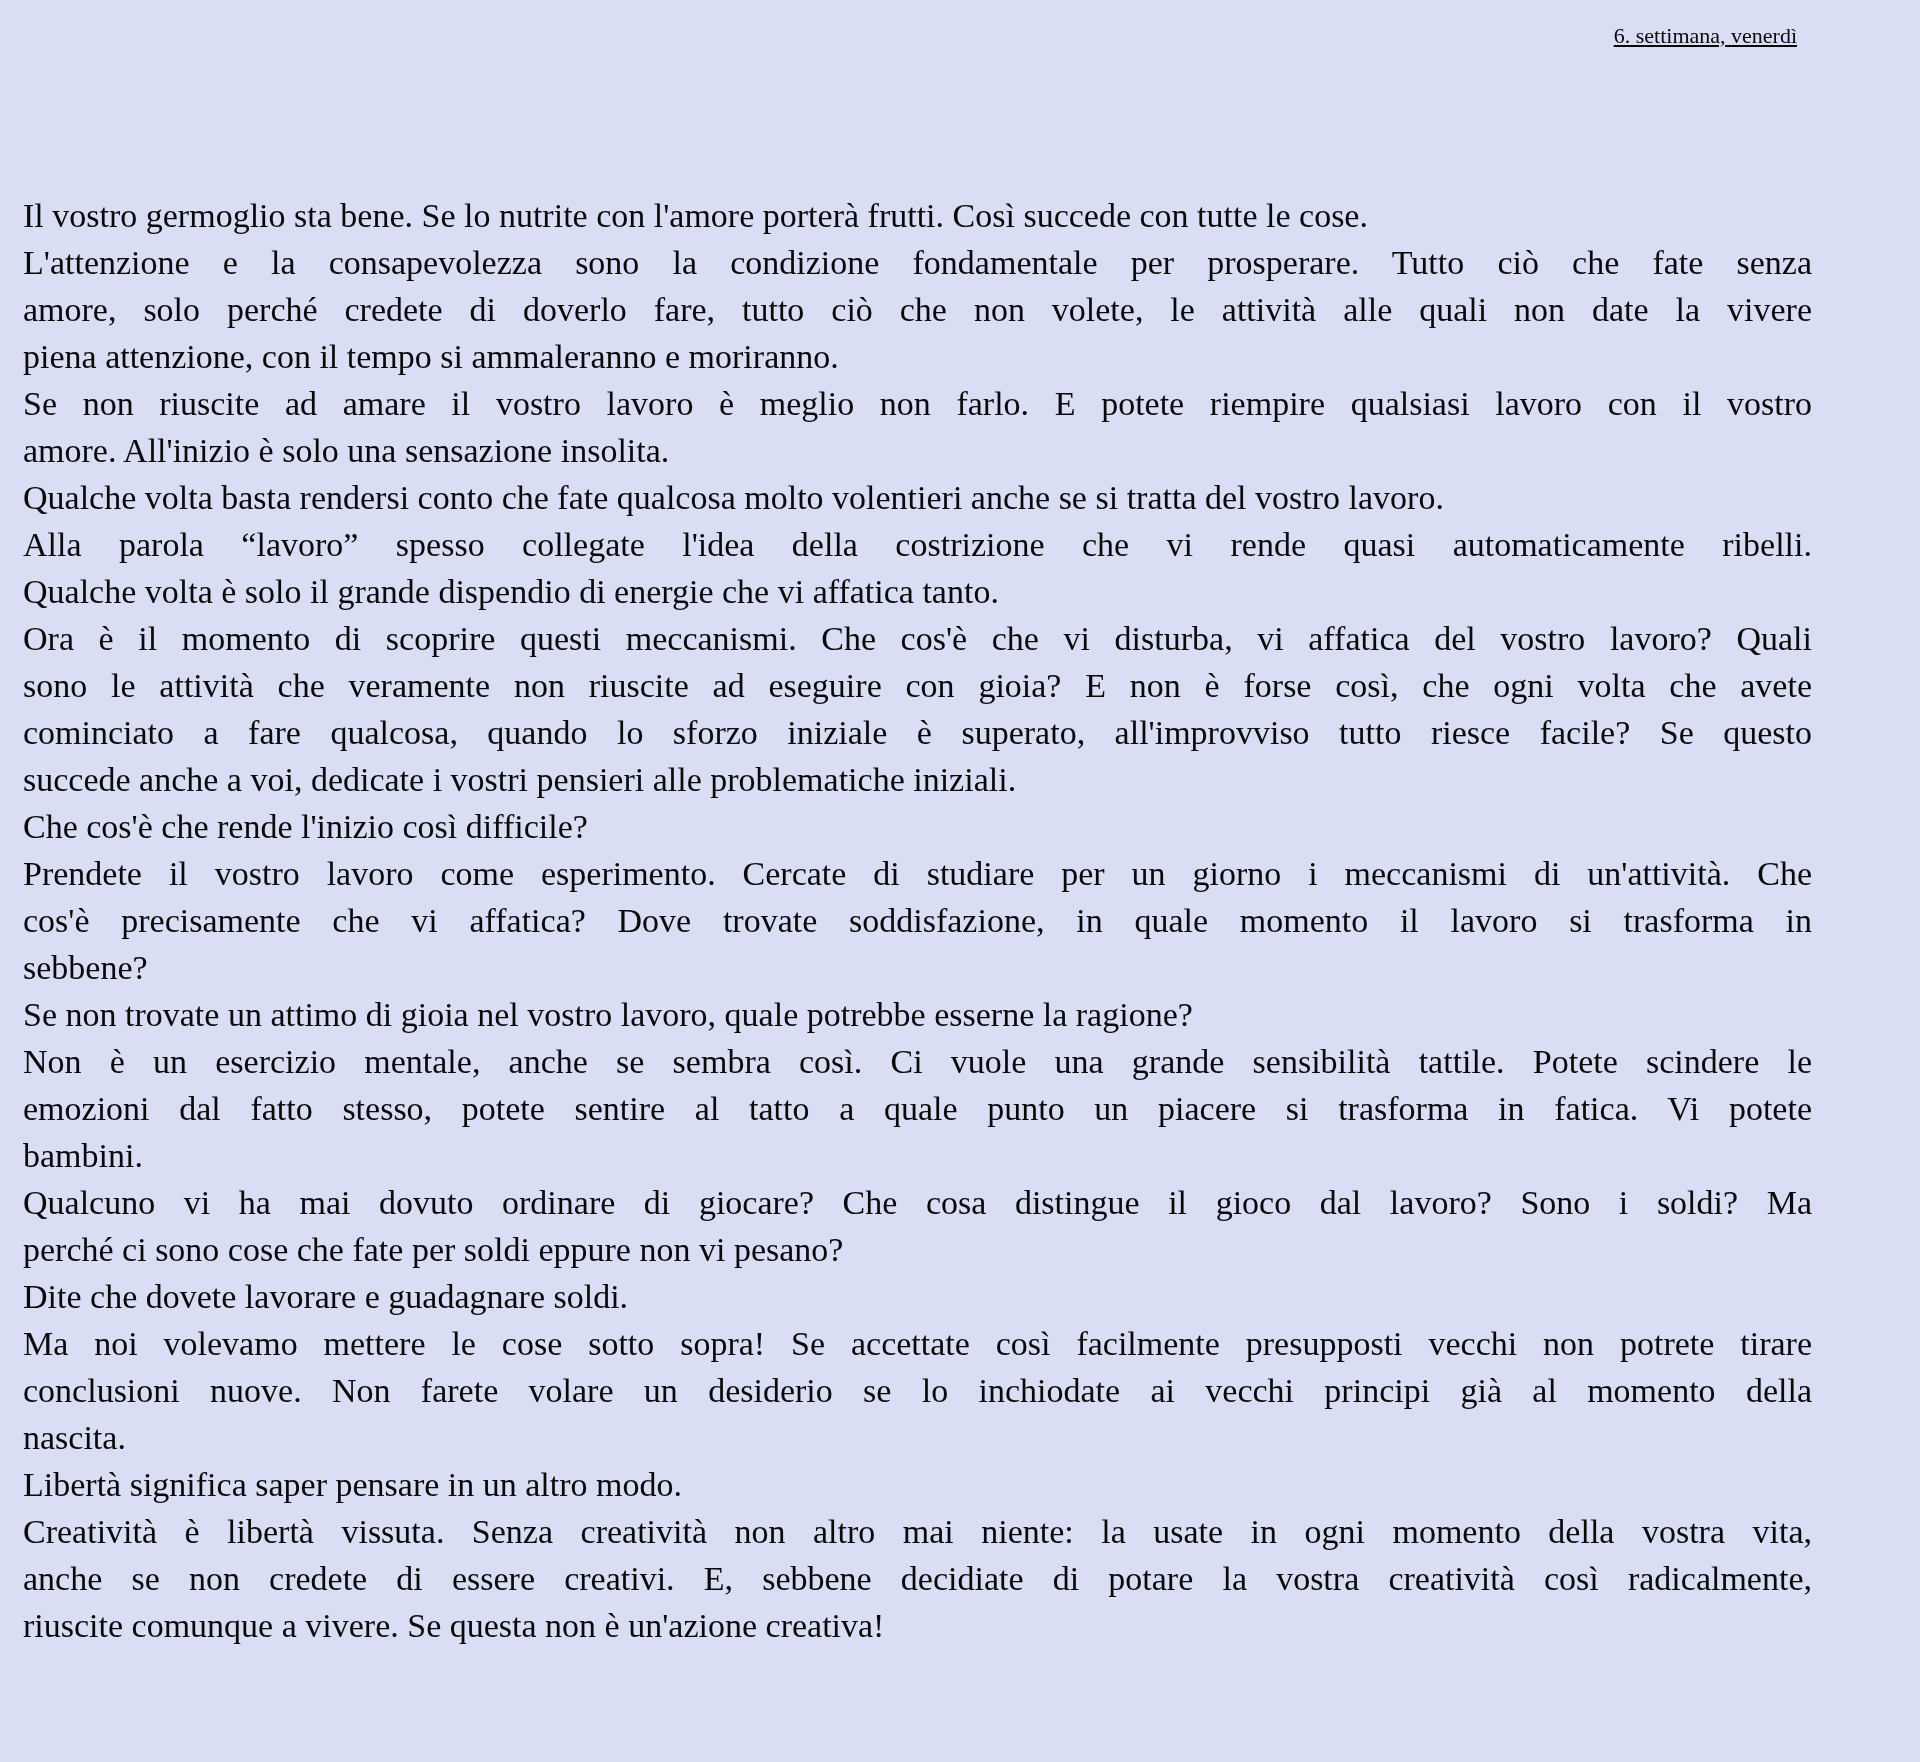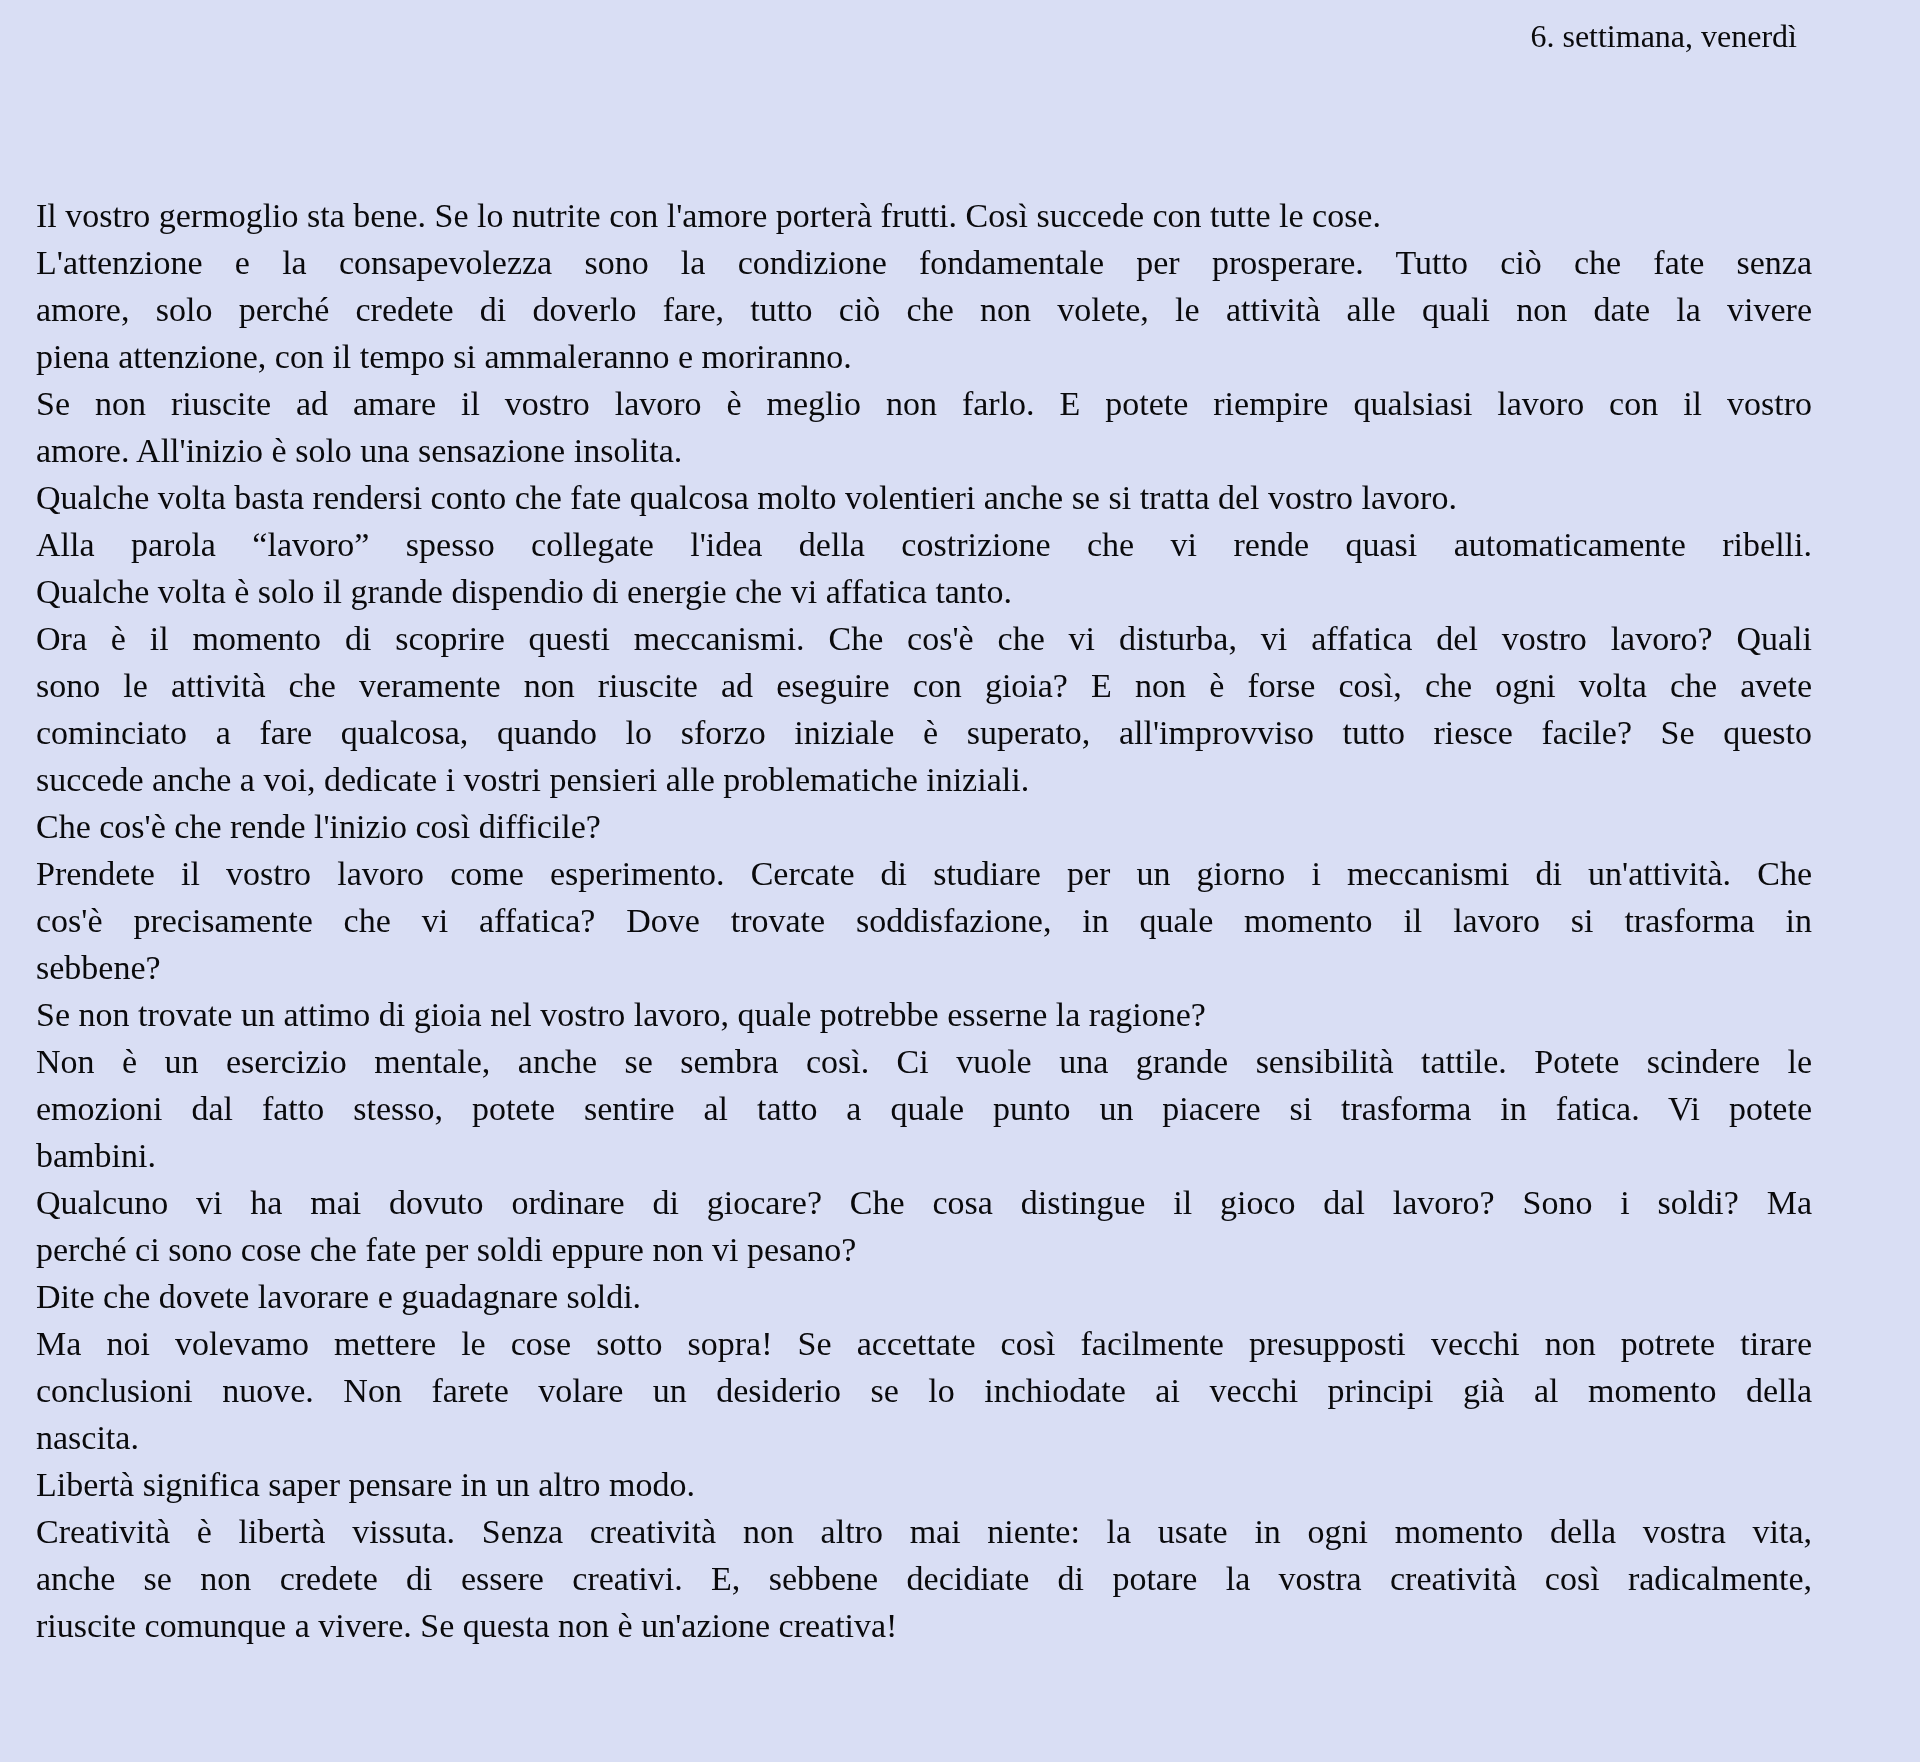--- a/index.html
+++ b/index.html
@@ -10,26 +10,27 @@
     width: 1920px;
     height: 1762px;
     background: #d9def4;
     color: #0a0a0c;
     font-family: "Liberation Serif", "DejaVu Serif", serif;
     overflow: hidden;
   }
   .page-header {
     padding: 16px 123px 0 0;
     text-align: right;
-    font-size: 32px;
+    font-size: 22px;
     line-height: 40px;
+    text-decoration: underline;
   }
   .document-body {
     margin-top: 136px;
-    padding: 0 108px 0 36px;
+    padding: 0 108px 0 23px;
   }
   .paragraph {
     margin: 0;
   }
   .line {
     font-size: 34px;
     line-height: 47px;
     white-space: normal;
     hyphens: none;
   }

